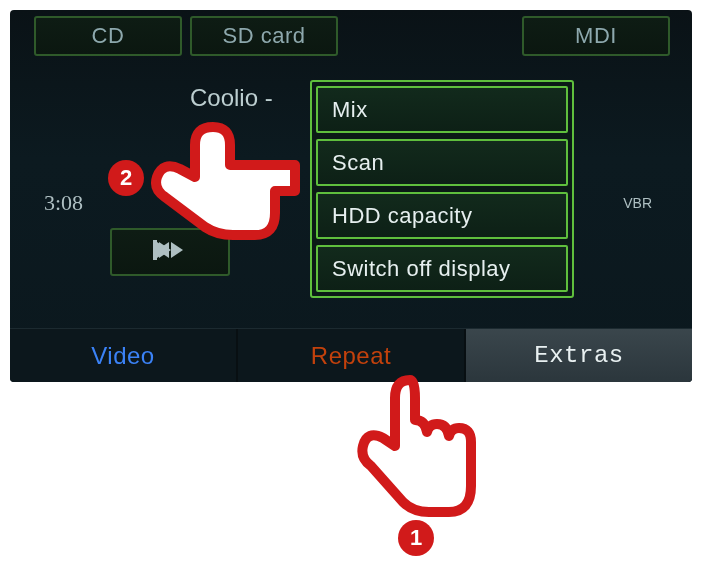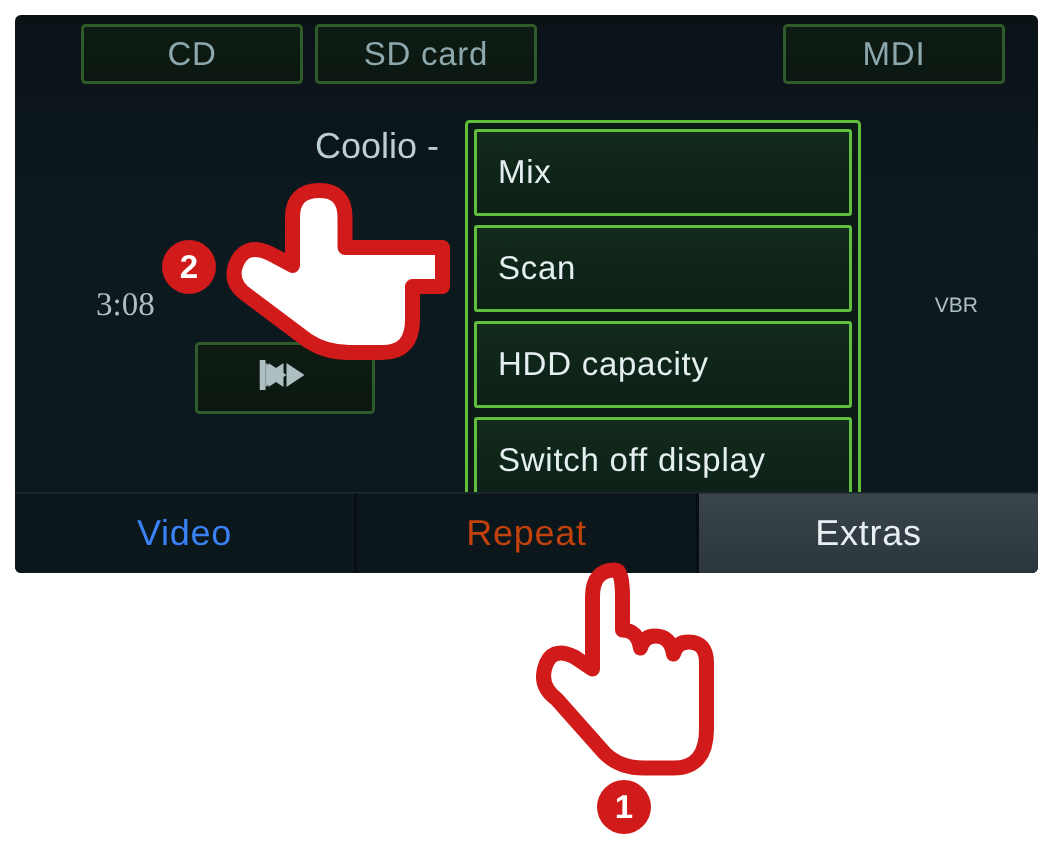--- a/index.html
+++ b/index.html
@@ -13,21 +13,20 @@
   }
   .screen {
     position: absolute;
     left: 10px;
     top: 10px;
     width: 682px;
     height: 372px;
     background: linear-gradient(180deg, #0a1216 0%, #0c1a20 40%, #0b181e 100%);
     border-radius: 4px;
     overflow: hidden;
-    padding-left: 20px;
   }
 
   
   .top-tabs {
     display: flex;
     gap: 8px;
     padding: 6px 10px 4px 24px;
   }
   .top-tab {
     width: 148px;
@@ -111,38 +110,39 @@
     font-size: 24px;
     letter-spacing: 0.5px;
     color: #c2410c;
     border-right: 2px solid #080f12;
   }
   .bottom-tab:last-child { border-right: none; }
   .bottom-tab.dim { color: #3b82f6; }
   .bottom-tab.active {
     background: linear-gradient(180deg, #3a464c 0%, #2b363c 100%);
     color: #e8f0f1;
+    font-family: Liberation Mono, monospace;
   }
 
   
   .extras-menu {
     position: absolute;
     left: 300px;
     top: 70px;
     width: 264px;
     background: #0b1a16;
     border: 2px solid #5fbf3d;
     border-radius: 3px;
     padding: 4px;
     display: flex;
     flex-direction: column;
     gap: 6px;
   }
   .menu-item {
-    height: 58px;
+    height: 47px;
     border: 2px solid #5fbf3d;
     border-radius: 2px;
     background: linear-gradient(180deg, #122a1c 0%, #0d2016 100%);
     color: #e6efef;
     font-size: 22px;
     padding-left: 14px;
     display: flex;
     align-items: center;
     letter-spacing: 0.5px;
   }

